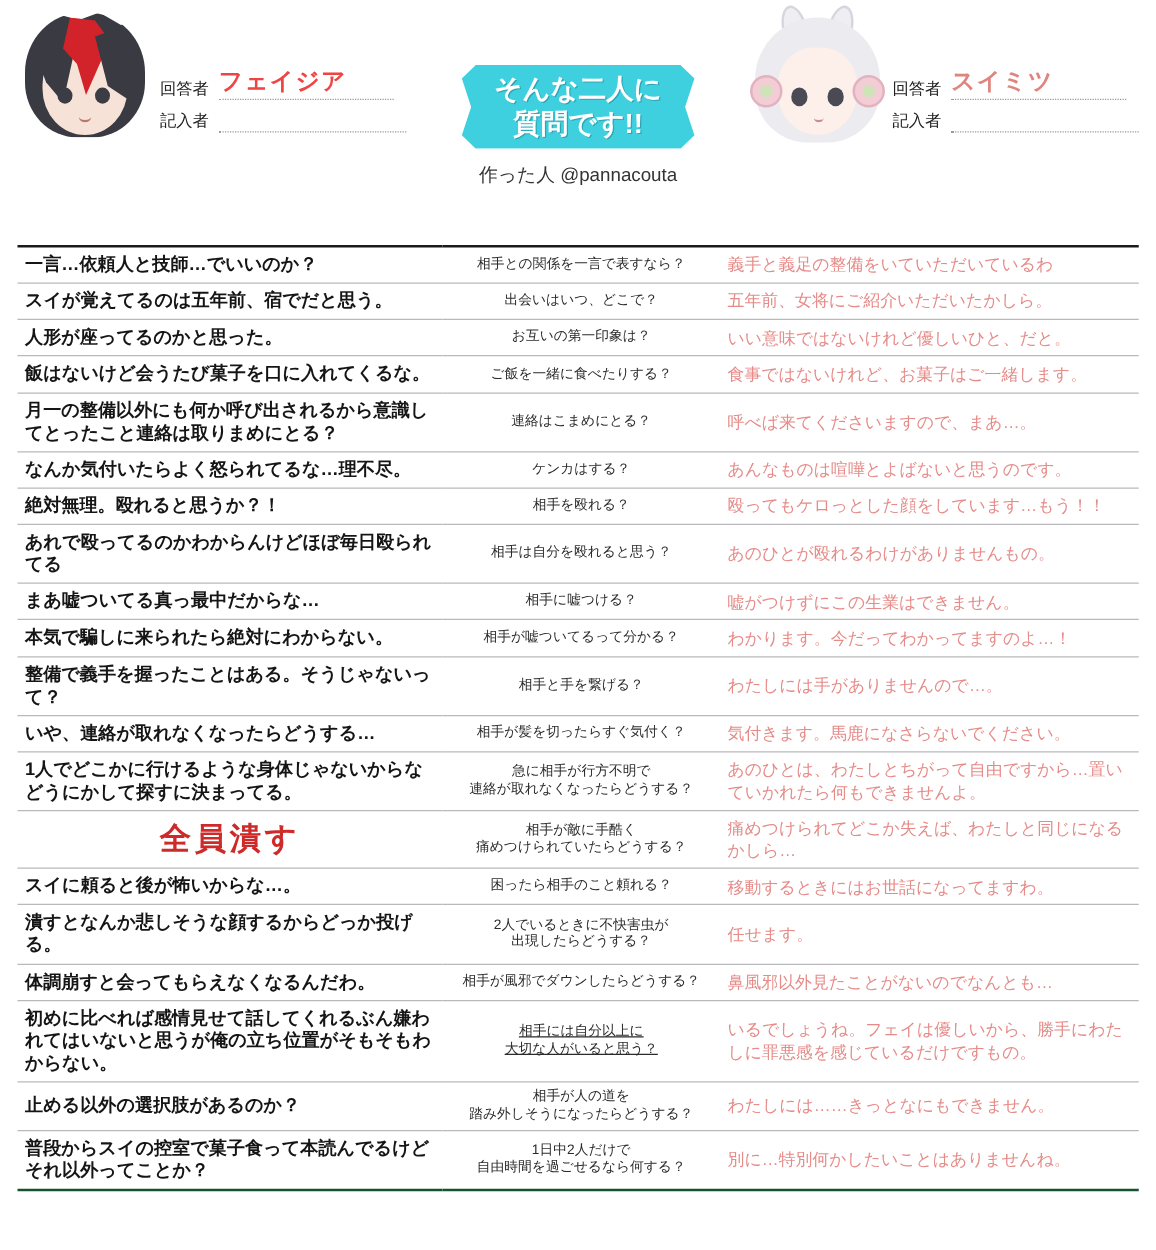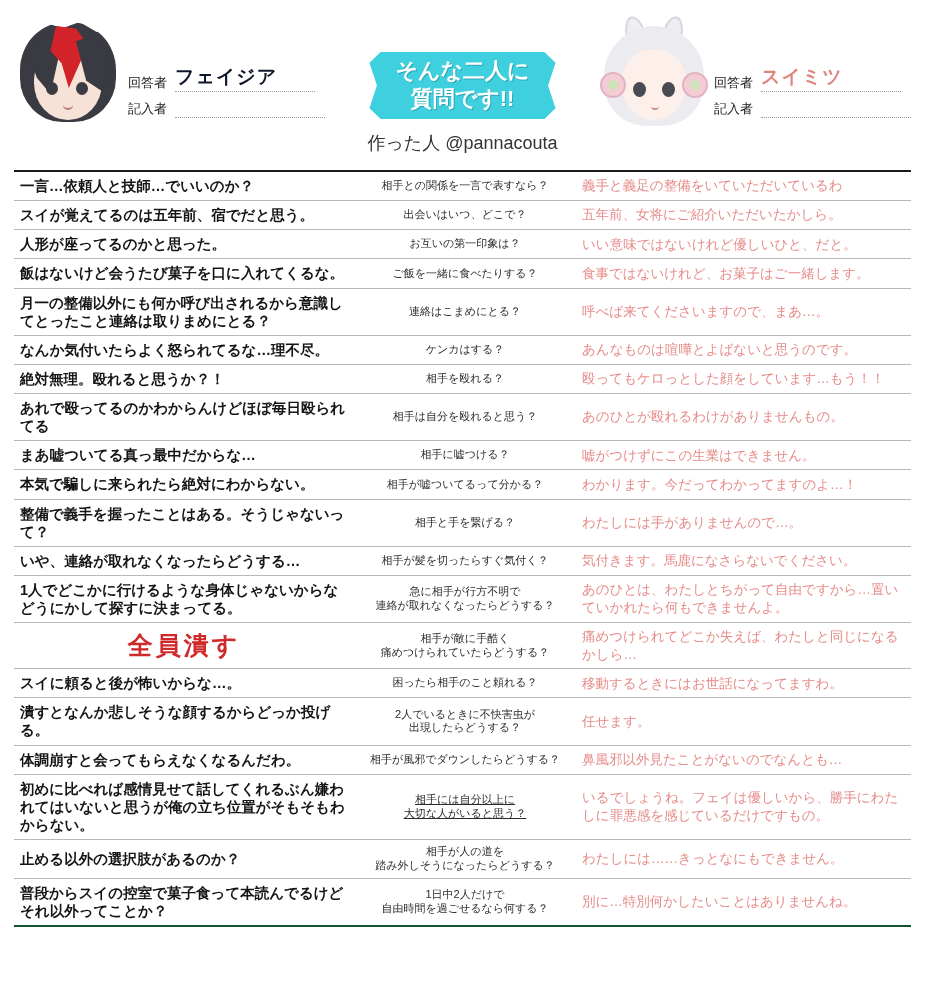--- a/index.html
+++ b/index.html
@@ -17,25 +17,25 @@
   .page {
     position: relative;
     width: 925px;
     height: 1000px;
     box-sizing: border-box;
   }
 
   
   .header {
     position: relative;
-    height: 170px;
+    height: 196px;
     display: flex;
     align-items: flex-start;
     justify-content: space-between;
-    padding: 20px 14px 0 14px;
+    padding: 8px 14px 0 14px;
     box-sizing: border-box;
   }
   .char-block {
     display: flex;
     align-items: flex-start;
     gap: 6px;
   }
   .char-block.right {
     flex-direction: row;
   }
@@ -184,21 +184,21 @@
     letter-spacing: 1px;
     white-space: nowrap;
     min-width: 140px;
     border-bottom: 1px dotted #9a9aa0;
     padding-bottom: 1px;
   }
   .label-val.blank {
     min-width: 150px;
     height: 20px;
   }
-  .name-left { color: #0f172a; }
+  .name-left { color: #ef4444; }
   .name-right { color: #e0847f; }
 
   .center-block {
     position: absolute;
     left: 50%;
     transform: translateX(-50%);
     top: 52px;
     width: 230px;
     text-align: center;
   }
@@ -214,21 +214,21 @@
     font-size: 22px;
     line-height: 1.25;
     padding: 5px 26px 7px 26px;
     border-radius: 3px;
     clip-path: polygon(6% 0%, 94% 0%, 100% 16%, 96% 50%, 100% 84%, 94% 100%, 6% 100%, 0% 84%, 4% 50%, 0% 16%);
     text-shadow: 1px 1px 0 #2aa6b5;
     white-space: pre-line;
   }
   .credit {
     margin-top: 12px;
-    font-size: 18px;
+    font-size: 15px;
     color: #333;
   }
 
   
   .qa-table {
     width: 897px;
     margin: 0 14px;
     border-collapse: collapse;
     table-layout: fixed;
     border-top: 2px solid #1a1a1a;

